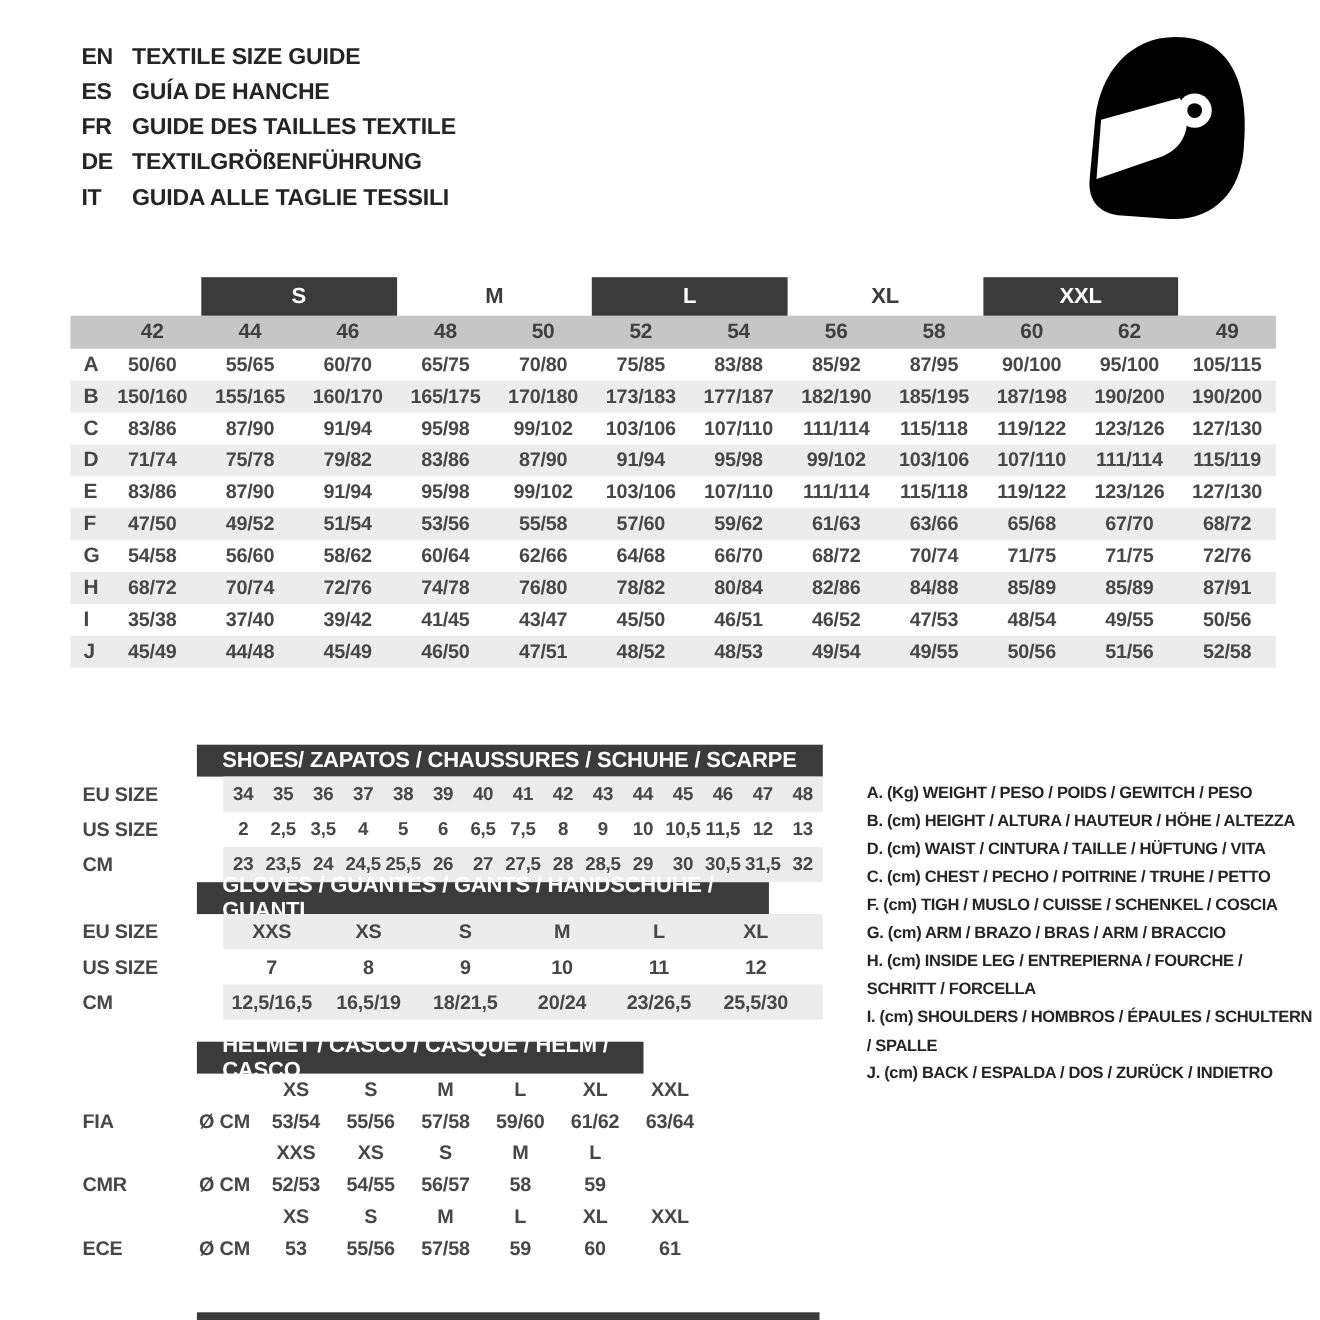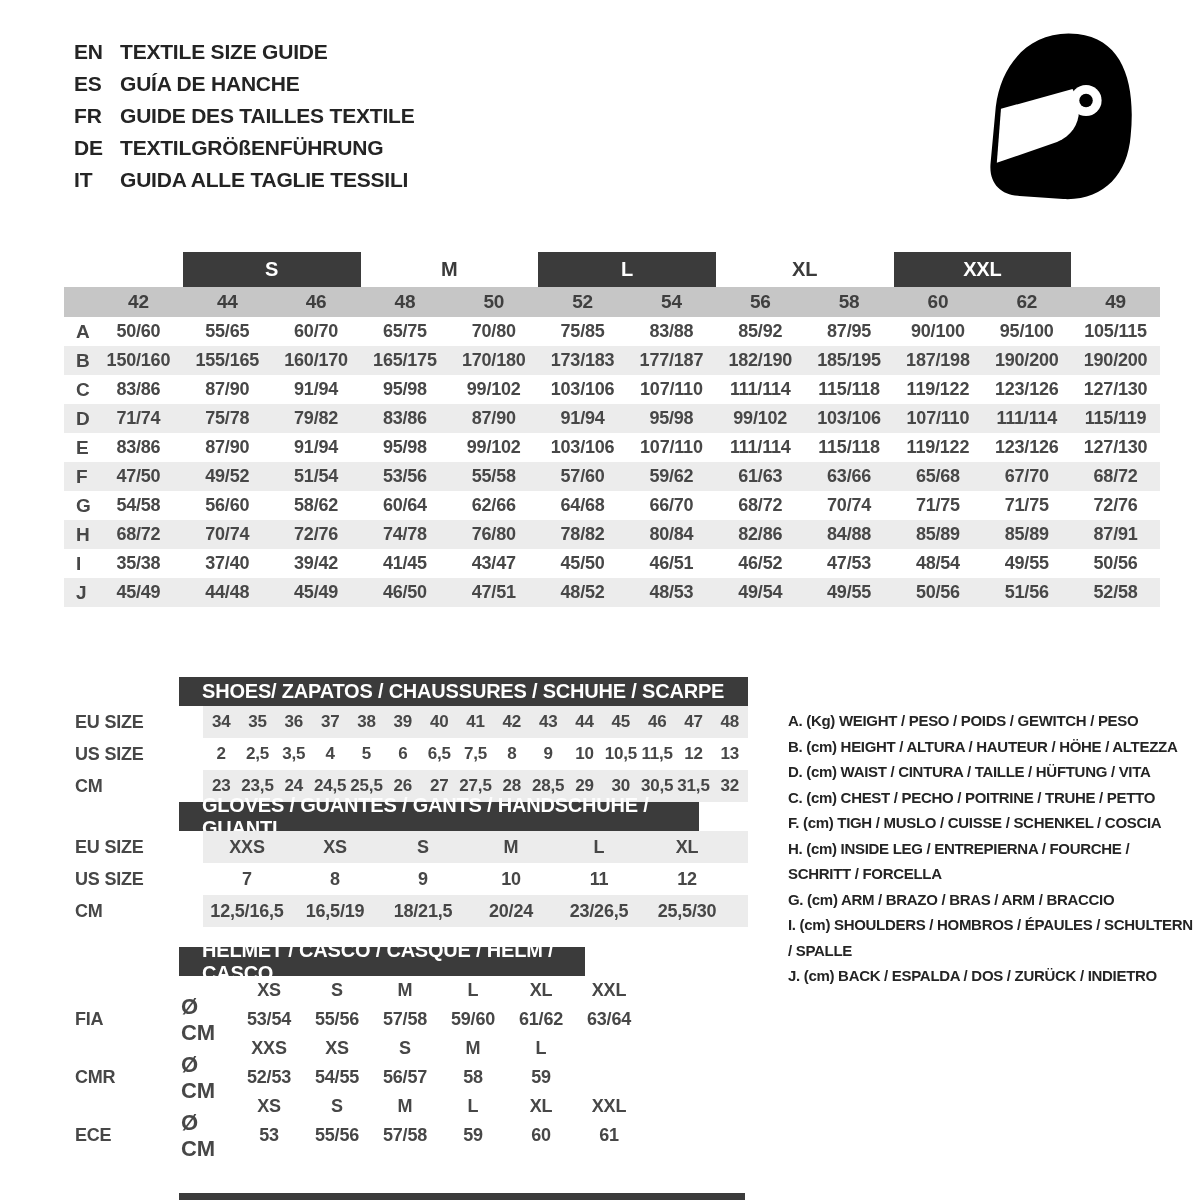--- a/index.html
+++ b/index.html
@@ -58,21 +58,21 @@
   .srow-cells{flex:1;display:grid;align-items:center;margin-left:24px;}
   .shoes-cells{grid-template-columns:repeat(15,1fr);}
   .gloves-cells{grid-template-columns:repeat(6,88px);}
   .sec-rows > .srow:nth-child(odd) .srow-cells{background:var(--stripe);}
   .scell{text-align:center;font-size:17px;}
   .gcell{font-size:18px;}
   
   .hrow{display:flex;height:29px;}
   .hrow-label{width:115px;display:flex;align-items:center;padding-left:11px;font-size:18px;}
   .hrow-body{width:566px;display:flex;align-items:center;}
-  .h-unit{width:56px;padding-left:2px;font-size:22px;}
+  .h-unit{width:56px;padding-left:2px;font-size:18px;}
   .h-cells{display:flex;}
   .h-cell{width:68px;text-align:center;font-size:18px;}
   
   .legend{position:absolute;left:788px;top:708px;width:405px;color:var(--dark);}
   .legend-line{font-size:15px;line-height:25.5px;letter-spacing:-0.3px;}
   
   .bottom-bar{position:absolute;left:179px;top:1193px;width:566px;height:7px;background:var(--band);}
 </style>
 </head>
 <body>
@@ -537,26 +537,26 @@
     <div class="legend-line">
     <span>D. (cm) WAIST / CINTURA / TAILLE / HÜFTUNG / VITA</span>
   </div>
     <div class="legend-line">
     <span>C. (cm) CHEST / PECHO / POITRINE / TRUHE / PETTO</span>
   </div>
     <div class="legend-line">
     <span>F. (cm) TIGH / MUSLO / CUISSE / SCHENKEL / COSCIA</span>
   </div>
     <div class="legend-line">
+    <span>G. (cm) ARM / BRAZO / BRAS / ARM / BRACCIO</span>
+  </div>
+    <div class="legend-line">
     <span>H. (cm) INSIDE LEG / ENTREPIERNA / FOURCHE / SCHRITT / FORCELLA</span>
   </div>
     <div class="legend-line">
-    <span>G. (cm) ARM / BRAZO / BRAS / ARM / BRACCIO</span>
-  </div>
-    <div class="legend-line">
     <span>I. (cm) SHOULDERS / HOMBROS / ÉPAULES / SCHULTERN / SPALLE</span>
   </div>
     <div class="legend-line">
     <span>J. (cm) BACK / ESPALDA / DOS / ZURÜCK / INDIETRO</span>
   </div>
   </div>
 
 <div class="bottom-bar"></div>
 
 </body></html>

